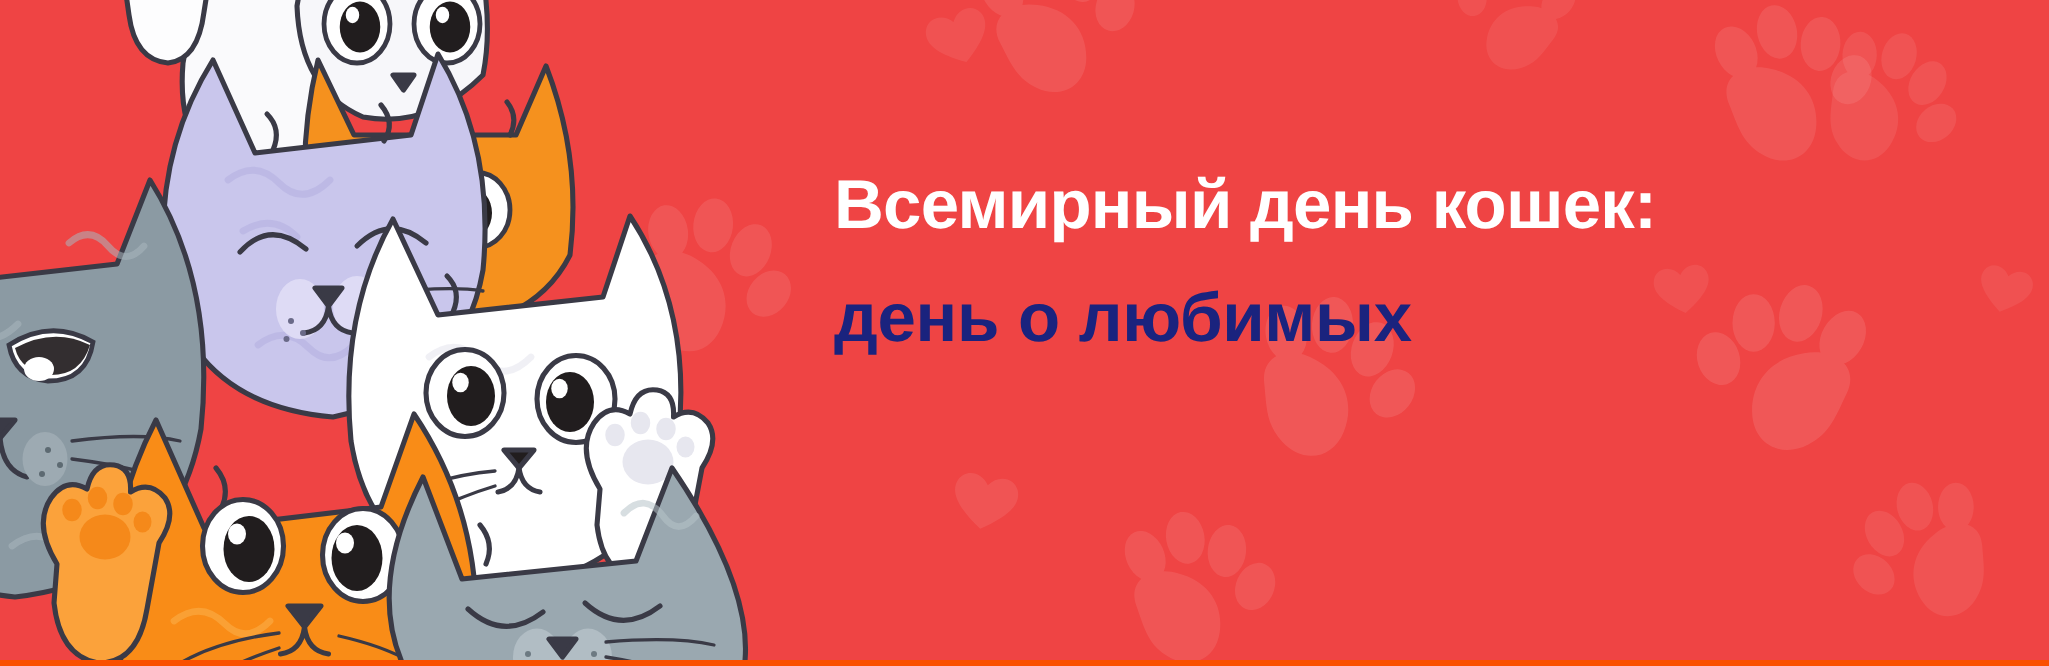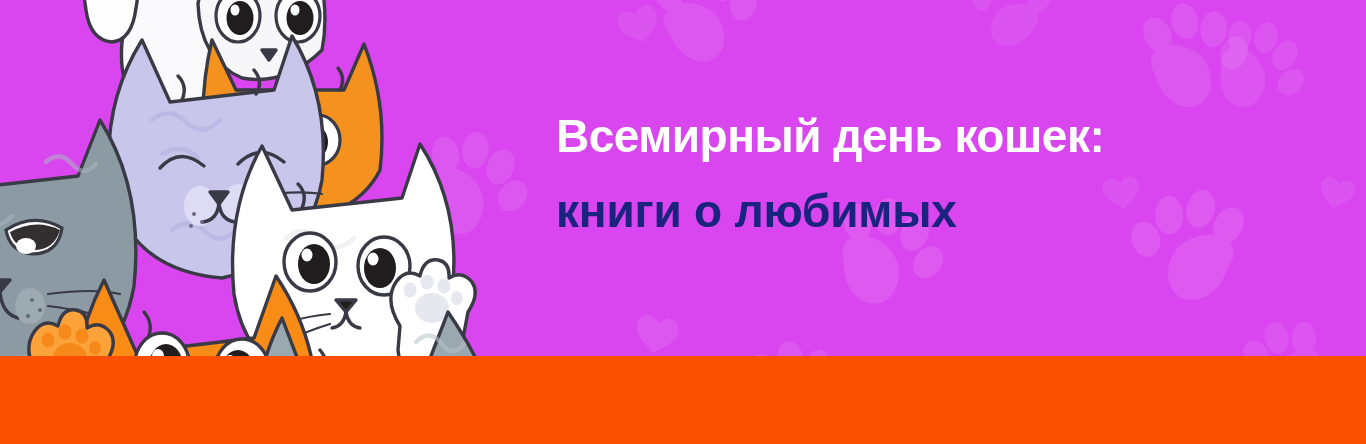--- a/index.html
+++ b/index.html
@@ -4,22 +4,22 @@
 <style>
   * { margin:0; padding:0; box-sizing:border-box; }
   html,body { width:1366px; height:444px; overflow:hidden; }
   body {
     font-family: "Liberation Sans", sans-serif;
     background:#FA5000;
   }
   #banner {
     position:relative;
     width:1366px;
-    height:356px;
-    background:#d946ef;
+    height:440px;
+    background:#ef4444;
     overflow:hidden;
   }
   
   #paw-layer {
     position:absolute; inset:0;
     width:1366px; height:444px;
     pointer-events:none;
   }
   
   #cat-cluster {
@@ -270,17 +270,17 @@
         <path class="whisker" d="M 418 434 q 46 -4 72 2"></path>
         <path class="whisker" d="M 418 444 q 48 8 70 18"></path>
       </g>
 
     </g>
   </svg>
 
   <div id="text-block">
     <div class="headline">Всемирный день кошек:</div>
     <div class="subline">
-      <span>книги о любимых</span>
+      <span>день о любимых</span>
     </div>
   </div>
 
 </div>
 
 </body></html>

